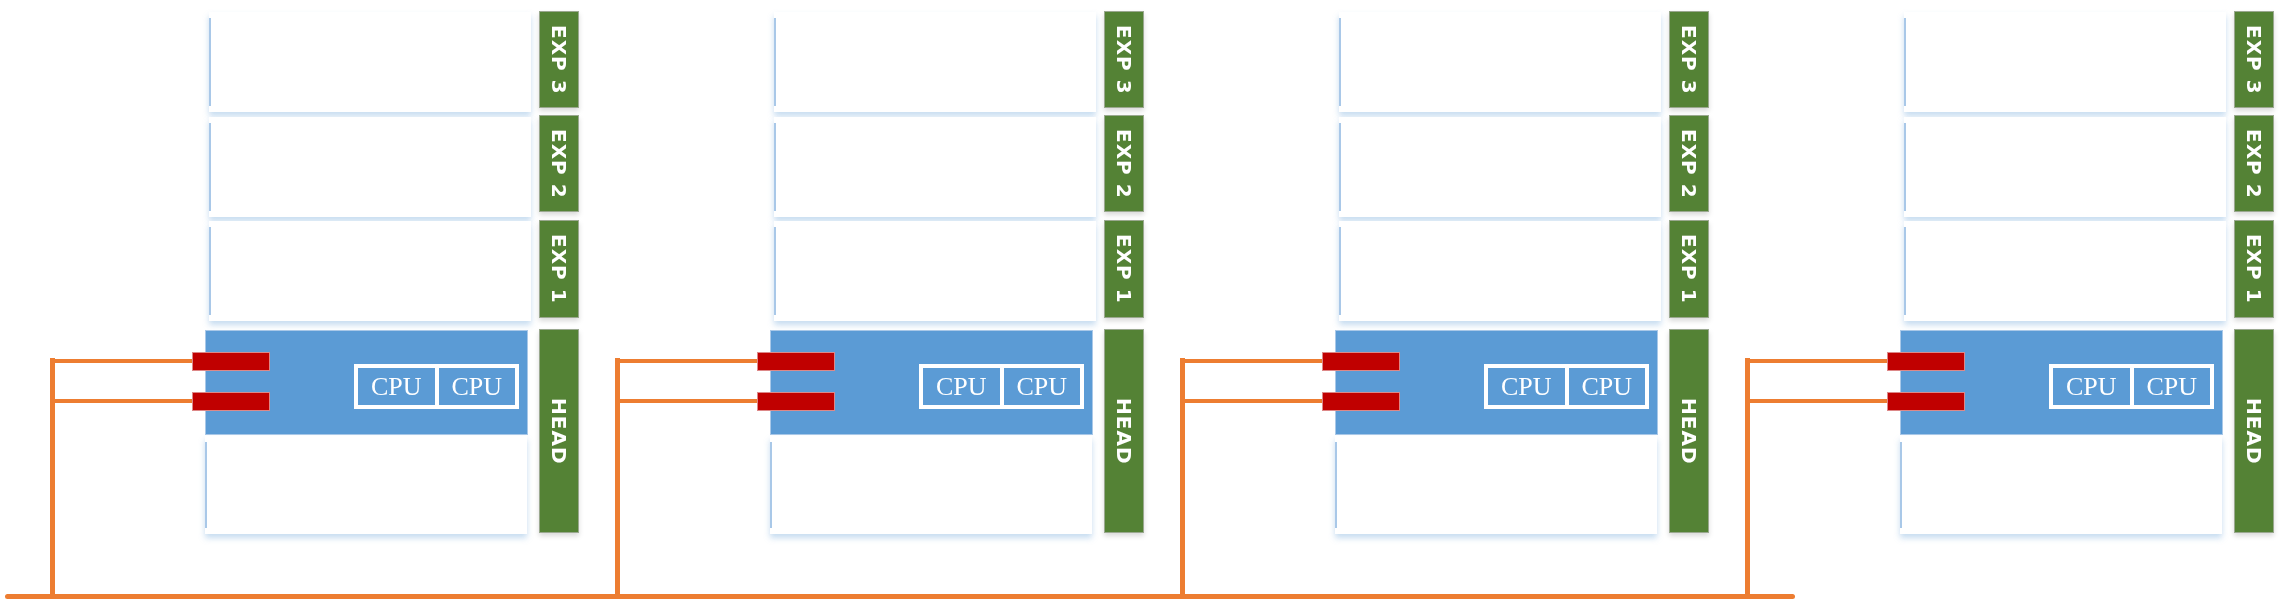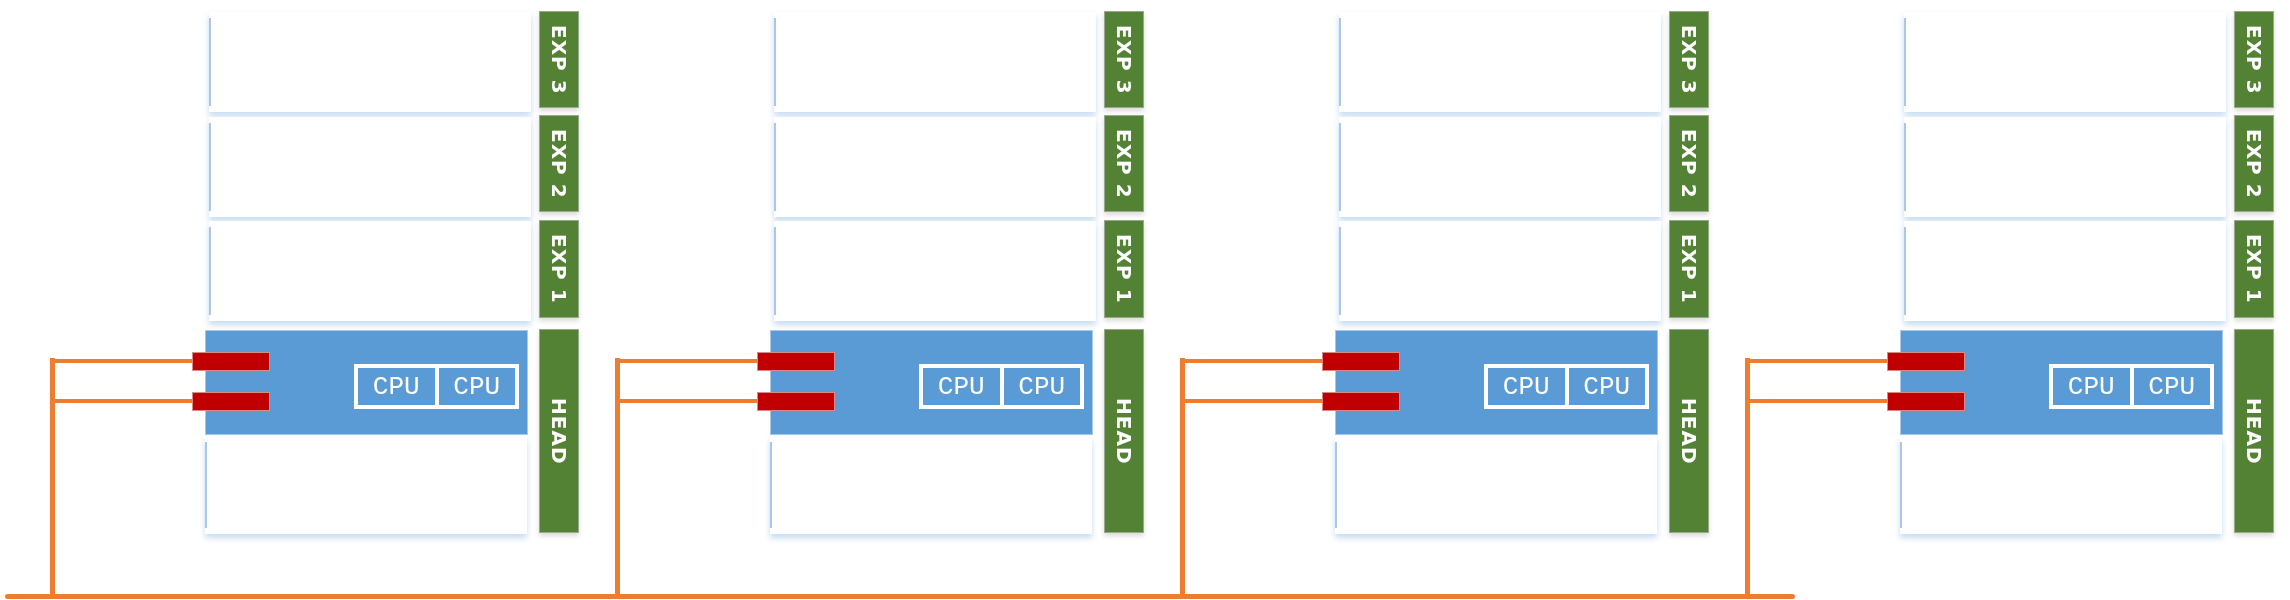--- a/index.html
+++ b/index.html
@@ -4,21 +4,21 @@
 <style>
   html,body{margin:0;padding:0;background:#ffffff;}
   body{width:2290px;height:600px;position:relative;overflow:hidden;font-family:"DejaVu Sans",sans-serif;}
   .unit{position:absolute;top:0;width:600px;height:560px;}
   .tray{position:absolute;background:#ffffff;box-shadow:0 4px 6px rgba(91,155,213,0.35);}
   .drive{position:absolute;top:6px;bottom:6px;background:#5b9bd5;border:1px solid #a9c8e8;box-sizing:border-box;}
   .label{position:absolute;background:#548235;border:1px solid #9aa88f;box-sizing:border-box;color:#fff;display:flex;align-items:center;justify-content:center;box-shadow:0 3px 5px rgba(0,0,0,0.15);}
   .label span{writing-mode:vertical-rl;font-size:20px;font-weight:bold;letter-spacing:1px;}
   .head{position:absolute;background:#5b9bd5;border:1px solid #a9c8e8;box-sizing:border-box;}
   .cpu-box{position:absolute;border:4px solid #ffffff;display:flex;box-sizing:border-box;}
-  .cpu{flex:1;color:#fff;font-size:26px;display:flex;align-items:center;justify-content:center;font-family:Liberation Mono, monospace;}
+  .cpu{flex:1;color:#fff;font-size:26px;display:flex;align-items:center;justify-content:center;font-family:Liberation Serif, serif;}
   .cpu + .cpu{border-left:4px solid #fff;}
   .port{position:absolute;background:#c00000;border:1px solid #d88;box-sizing:border-box;width:78px;height:19px;}
   .wire{position:absolute;background:#ed7d31;}
 </style>
 </head>
 <body>
 
 <div id="diagram">
     <div class="unit" style="left: 0px;">
       <div class="tray" style="left: 209px; top: 12px; width: 322px; height: 100px;">

